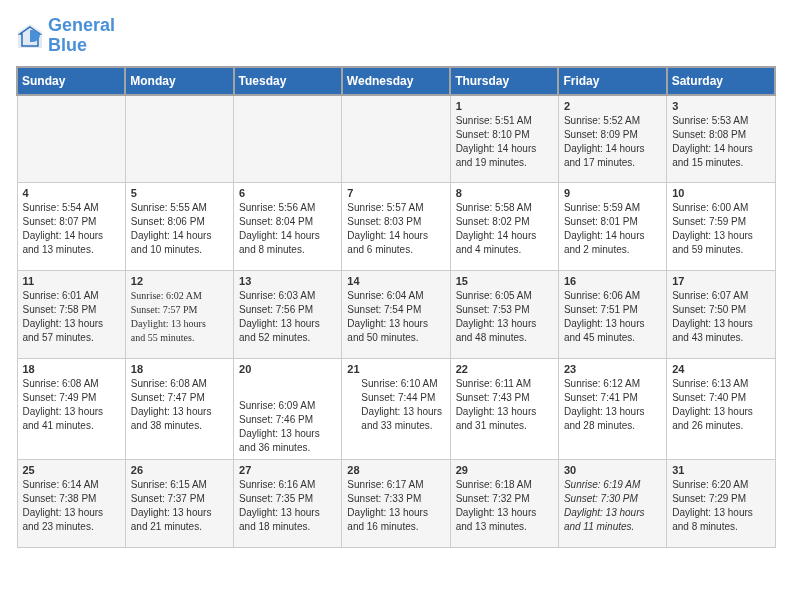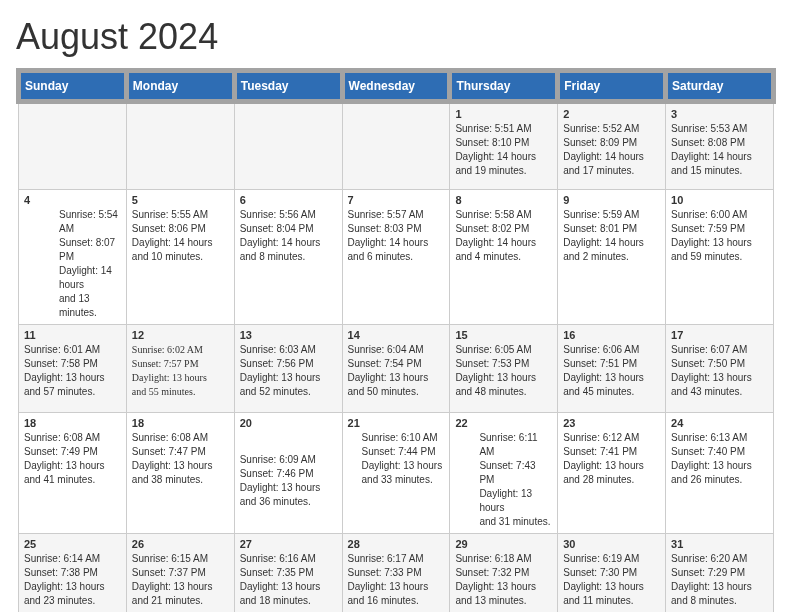--- a/index.html
+++ b/index.html
@@ -51,21 +51,21 @@
       border-collapse: collapse;
       table-layout: fixed;
     }
     thead tr th {
       background-color: #2e6db4;
       color: #fff;
       font-size: 12px;
       font-weight: bold;
       padding: 6px 4px;
       text-align: left;
-      border: 5px solid #a3a3a3;
+      border: 2px solid #a3a3a3;
     }
     tbody tr td {
       border: 1px solid #ccc;
       vertical-align: top;
       padding: 4px 5px;
       font-size: 10.5px;
       color: #333;
       min-height: 80px;
       height: 88px;
       background: #fff;
@@ -88,22 +88,32 @@
       color: #333;
     }
     td.empty {
       background: #f9f9f9;
     }
   </style>
 </head>
 <body>
 
 <div class="header-area">
+  <div class="logo">
+    <svg class="logo-icon" viewBox="0 0 28 28">
+      <polygon points="14,2 26,10 26,26 2,26 2,10" fill="#2e6db4" opacity="0.15"></polygon>
+      <polygon points="14,5 24,12 22,12 22,24 6,24 6,12 4,12" fill="none" stroke="#2e6db4" stroke-width="1.5"></polygon>
+      <path d="M16,8 Q22,8 24,14 Q22,20 16,20 L14,20 L14,8 Z" fill="#4a90d9"></path>
+    </svg>
+    <div class="logo-text">
+      <div><span>General</span></div>
+      <div><span style="color:#4a90d9">Blue</span></div>
+    </div>
+  </div>
   <div class="title-area">
-    <div class="calendar-title">August 2024</div>
   </div>
 </div>
 
 <table>
   <thead>
     <tr id="header-row">
         <th>Sunday</th>
         <th>Monday</th>
         <th>Tuesday</th>
         <th>Wednesday</th>
@@ -136,21 +146,21 @@
           <div class="day-number">3</div>
           <div class="day-info" style="white-space: pre-line;">Sunrise: 5:53 AM
 Sunset: 8:08 PM
 Daylight: 14 hours
 and 15 minutes.</div>
         </td>
       </tr>
       <tr>
         <td>
           <div class="day-number">4</div>
-          <div class="day-info" style="white-space: pre-line; margin-left: 35px;">Sunrise: 5:54 AM
+          <div class="day-info" style="white-space: pre-line;">Sunrise: 5:54 AM
 Sunset: 8:07 PM
 Daylight: 14 hours
 and 13 minutes.</div>
         </td>
         <td>
           <div class="day-number">5</div>
           <div class="day-info" style="white-space: pre-line;">Sunrise: 5:55 AM
 Sunset: 8:06 PM
 Daylight: 14 hours
 and 10 minutes.</div>
@@ -266,21 +276,21 @@
         </td>
         <td>
           <div class="day-number">21</div>
           <div class="day-info" style="white-space: pre-line; margin-left: 14px;">Sunrise: 6:10 AM
 Sunset: 7:44 PM
 Daylight: 13 hours
 and 33 minutes.</div>
         </td>
         <td>
           <div class="day-number">22</div>
-          <div class="day-info" style="white-space: pre-line; margin-left: 24px;">Sunrise: 6:11 AM
+          <div class="day-info" style="white-space: pre-line;">Sunrise: 6:11 AM
 Sunset: 7:43 PM
 Daylight: 13 hours
 and 31 minutes.</div>
         </td>
         <td>
           <div class="day-number">23</div>
           <div class="day-info" style="white-space: pre-line;">Sunrise: 6:12 AM
 Sunset: 7:41 PM
 Daylight: 13 hours
 and 28 minutes.</div>
@@ -324,21 +334,21 @@
         </td>
         <td>
           <div class="day-number">29</div>
           <div class="day-info" style="white-space: pre-line;">Sunrise: 6:18 AM
 Sunset: 7:32 PM
 Daylight: 13 hours
 and 13 minutes.</div>
         </td>
         <td>
           <div class="day-number">30</div>
-          <div class="day-info" style="white-space: pre-line;">Sunrise: 6:19 AM
+          <div class="day-info" style="white-space: pre-line; font-style: italic;">Sunrise: 6:19 AM
 Sunset: 7:30 PM
 Daylight: 13 hours
 and 11 minutes.</div>
         </td>
         <td>
           <div class="day-number">31</div>
           <div class="day-info" style="white-space: pre-line;">Sunrise: 6:20 AM
 Sunset: 7:29 PM
 Daylight: 13 hours
 and 8 minutes.</div>

